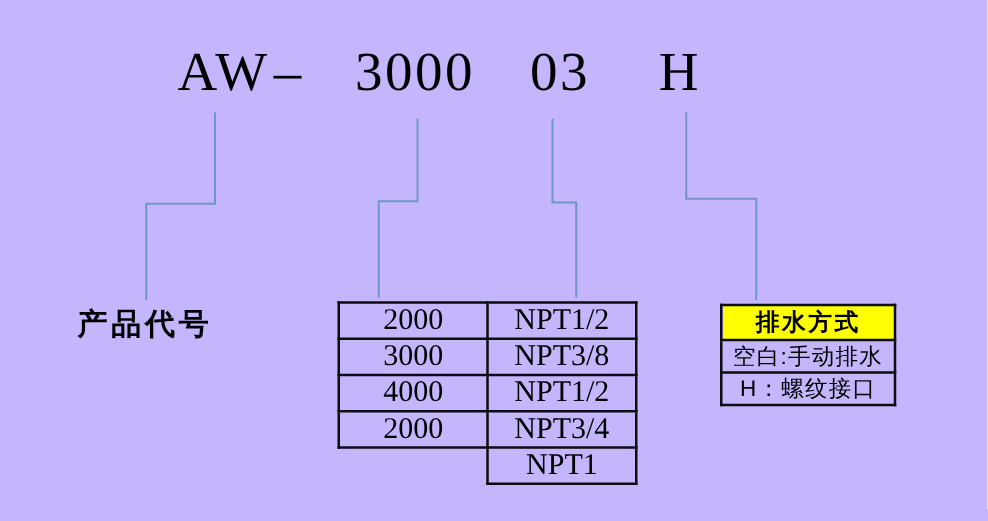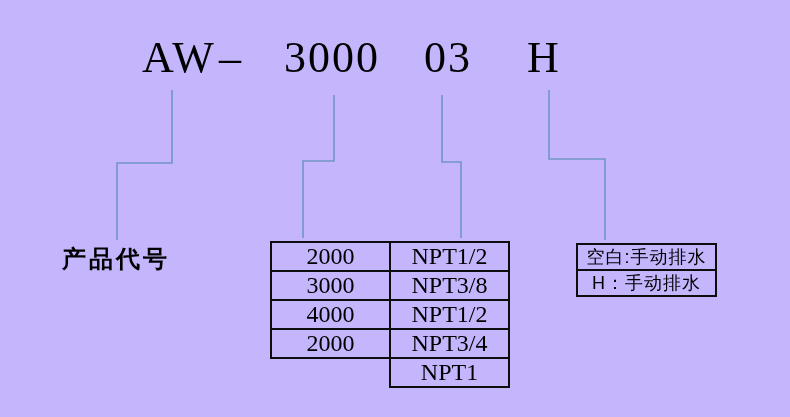--- a/index.html
+++ b/index.html
@@ -90,22 +90,25 @@
       <td>NPT1</td>
     </tr>
   </tbody>
     </table>
 
   <table class="drain-table">
     <colgroup>
         <col>
       </colgroup>
     <tbody>
+        <tr>
+      <th>排水方式</th>
+    </tr>
     <tr>
       <td>空白:手动排水</td>
     </tr>
     <tr>
-      <td>H：手动排水</td>
+      <td>H：螺纹接口</td>
     </tr>
   </tbody>
     </table>
 
 </div>
 
 </body></html>

